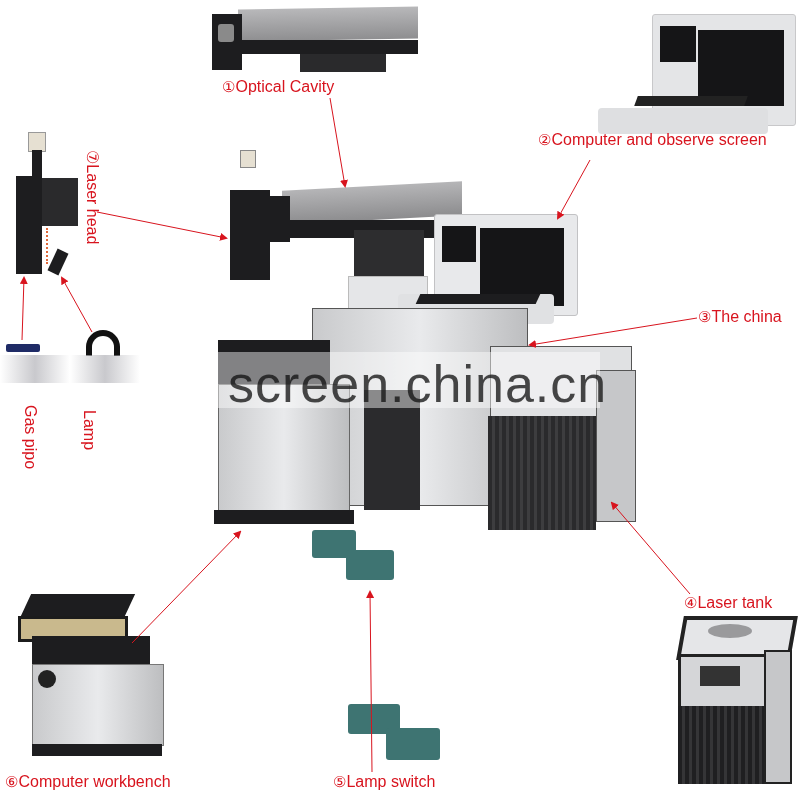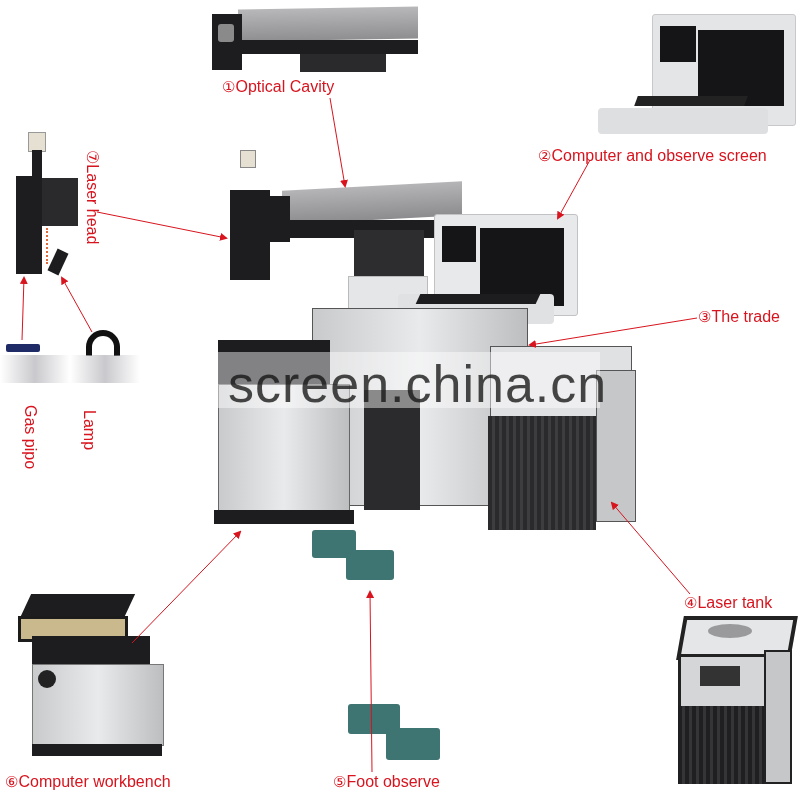--- a/index.html
+++ b/index.html
@@ -32,21 +32,21 @@
   <span class="num">①</span><span>Optical Cavity</span>
 </div>
 
 <div class="abs" style="left:598px;top:12px;width:200px;height:122px;">
   <div class="abs lightgrey" style="left:54px;top:2px;width:142px;height:110px;border-radius:3px;background:#e4e5e7;border:1px solid #c8c8ca;"></div>
   <div class="abs screen" style="left:62px;top:14px;width:36px;height:36px;"></div>
   <div class="abs screen" style="left:100px;top:18px;width:86px;height:76px;"></div>
   <div class="abs" style="left:0px;top:96px;width:170px;height:26px;background:#dedfe1;border-radius:4px;"></div>
   <div class="abs dark" style="left:38px;top:84px;width:110px;height:10px;transform:skewX(-20deg);background:#222;"></div>
 </div>
-<div class="label" style="left:538px;top:148px;">
+<div class="label" style="left:538px;top:132px;">
   <span class="num">②</span><span>Computer and observe screen</span>
 </div>
 
 <div class="abs" style="left:12px;top:118px;width:70px;height:172px;">
   <div class="abs" style="left:16px;top:14px;width:16px;height:18px;background:#e6e0d2;border:1px solid #999;"></div>
   <div class="abs dark" style="left:20px;top:32px;width:10px;height:30px;"></div>
   <div class="abs dark" style="left:4px;top:58px;width:26px;height:98px;"></div>
   <div class="abs dark" style="left:30px;top:60px;width:36px;height:48px;background:#2a2a2c;"></div>
   <div class="abs" style="left:34px;top:110px;width:10px;height:36px;border-left:2px dotted #e0683a;"></div>
   <div class="abs dark" style="left:40px;top:132px;width:12px;height:24px;transform:rotate(25deg);"></div>
@@ -98,21 +98,21 @@
 <div class="wm">
   <span>screen.china.cn</span>
 </div>
 
 <div class="abs" style="left:310px;top:528px;width:90px;height:64px;">
   <div class="pedal" style="left:2px;top:2px;width:44px;height:28px;"></div>
   <div class="pedal" style="left:36px;top:22px;width:48px;height:30px;"></div>
 </div>
 
 <div class="label" style="left:698px;top:309px;">
-  <span class="num">③</span><span>The trade</span>
+  <span class="num">③</span><span>The china</span>
 </div>
 
 <div class="abs" style="left:668px;top:614px;width:124px;height:180px;">
   <div class="abs" style="left:12px;top:2px;width:106px;height:36px;background:#e5e6e8;border:4px solid #222;transform:skewX(-10deg);"></div>
   <div class="abs" style="left:40px;top:10px;width:44px;height:14px;border-radius:50%;background:#9a9a9c;"></div>
   <div class="abs" style="left:10px;top:40px;width:84px;height:52px;background:#d5d6d8;border:3px solid #222;"></div>
   <div class="abs screen" style="left:32px;top:52px;width:40px;height:20px;background:#333;"></div>
   <div class="abs dark" style="left:10px;top:92px;width:90px;height:78px;background:repeating-linear-gradient(90deg,#1f1f21 0 4px,#353537 4px 7px);"></div>
   <div class="abs" style="left:96px;top:36px;width:24px;height:130px;background:#c6c7c9;border:2px solid #222;"></div>
 </div>
@@ -130,21 +130,21 @@
 </div>
 <div class="label" style="left:5px;top:774px;">
   <span class="num">⑥</span><span>Computer workbench</span>
 </div>
 
 <div class="abs" style="left:344px;top:702px;width:110px;height:66px;">
   <div class="pedal" style="left:4px;top:2px;width:52px;height:30px;"></div>
   <div class="pedal" style="left:42px;top:26px;width:54px;height:32px;"></div>
 </div>
 <div class="label" style="left:333px;top:774px;">
-  <span class="num">⑤</span><span>Foot observe</span>
+  <span class="num">⑤</span><span>Lamp switch</span>
 </div>
 
 <svg class="lines" viewBox="0 0 800 800">
   <defs>
     <marker id="ah" markerWidth="8" markerHeight="8" refX="6" refY="4" orient="auto">
       <path d="M0,0 L8,4 L0,8 z" fill="#d8141e"></path>
     </marker>
   </defs>
   <g stroke="#d8141e" stroke-width="1" fill="none">
     <line x1="330" y1="98" x2="345" y2="186" marker-end="url(#ah)"></line>

